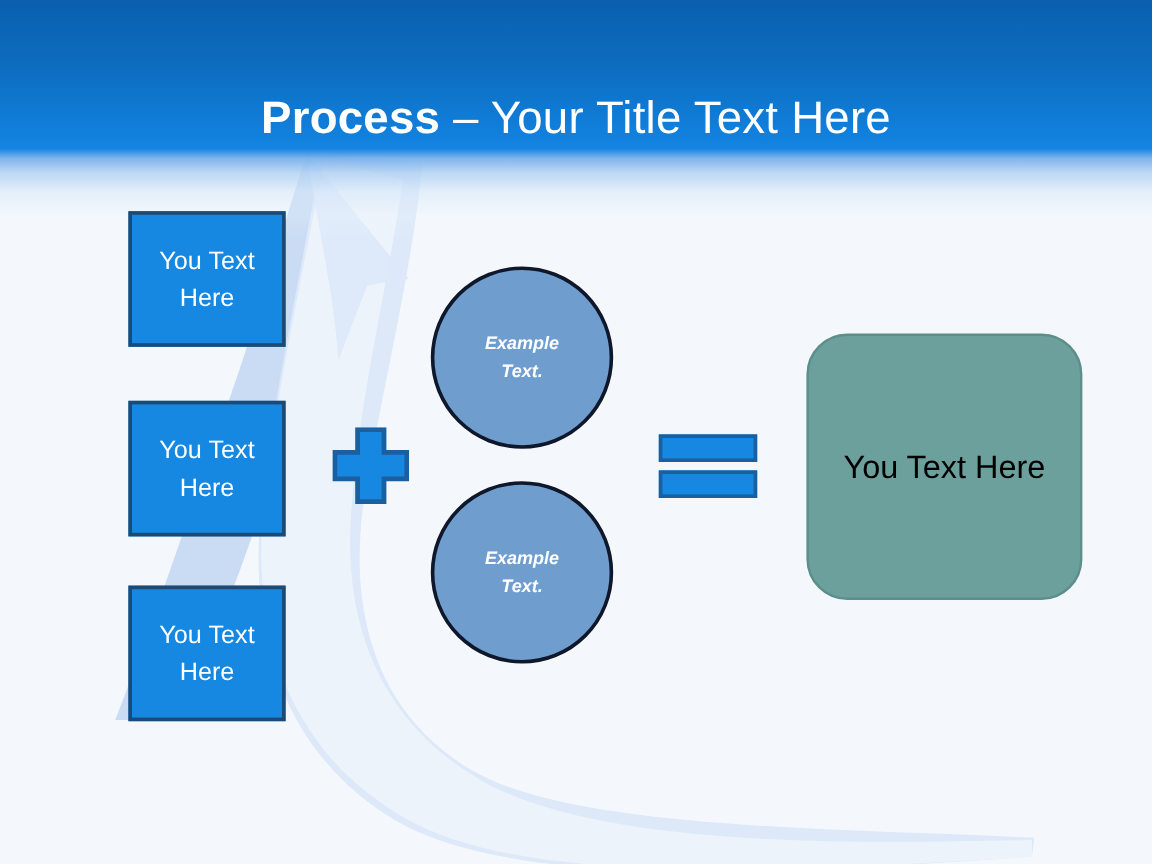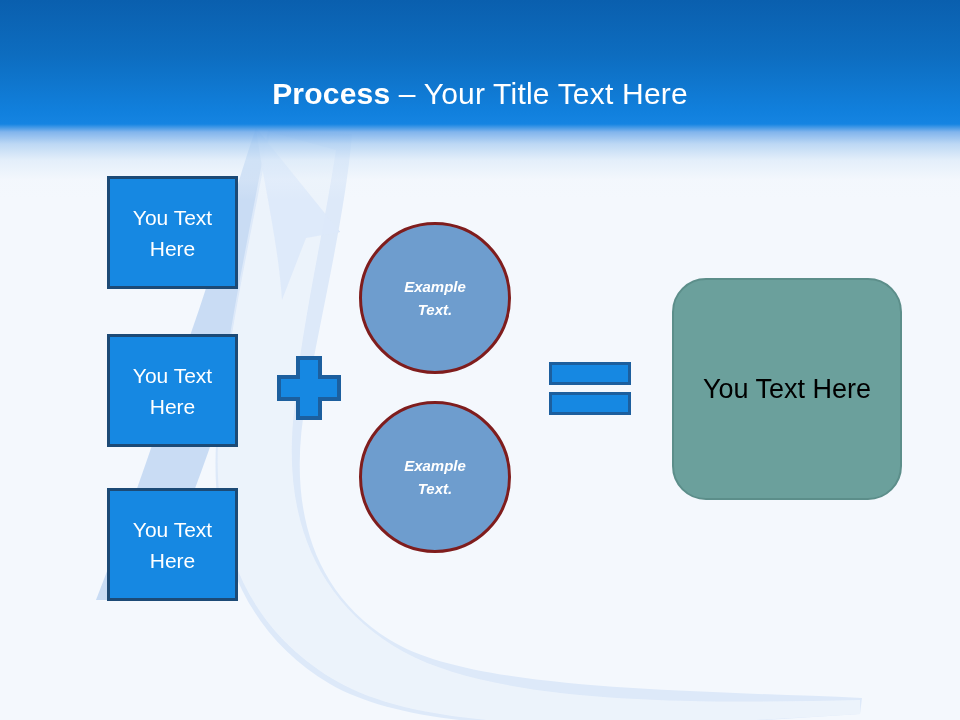--- a/index.html
+++ b/index.html
@@ -54,21 +54,21 @@
     pointer-events: none;
   }
 
   .title {
     position: absolute;
     left: 0;
     top: 52px;
     width: 960px;
     text-align: center;
     color: #ffffff;
-    font-size: 30px;
+    font-size: 38px;
     font-weight: normal;
     letter-spacing: 0.2px;
     line-height: 44px;
     z-index: 5;
     white-space: nowrap;
   }
   .title .strong {
     font-weight: bold;
   }
 
@@ -106,21 +106,21 @@
     z-index: 10;
   }
 
   
   .circle-node {
     position: absolute;
     width: 152px;
     height: 152px;
     border-radius: 50%;
     background: #6e9dce;
-    border: 3px solid #7f1d1d;
+    border: 3px solid #0f172a;
     box-sizing: border-box;
     display: flex;
     align-items: center;
     justify-content: center;
     z-index: 10;
   }
   .circle-node .label {
     color: #ffffff;
     font-size: 15px;
     font-weight: bold;

